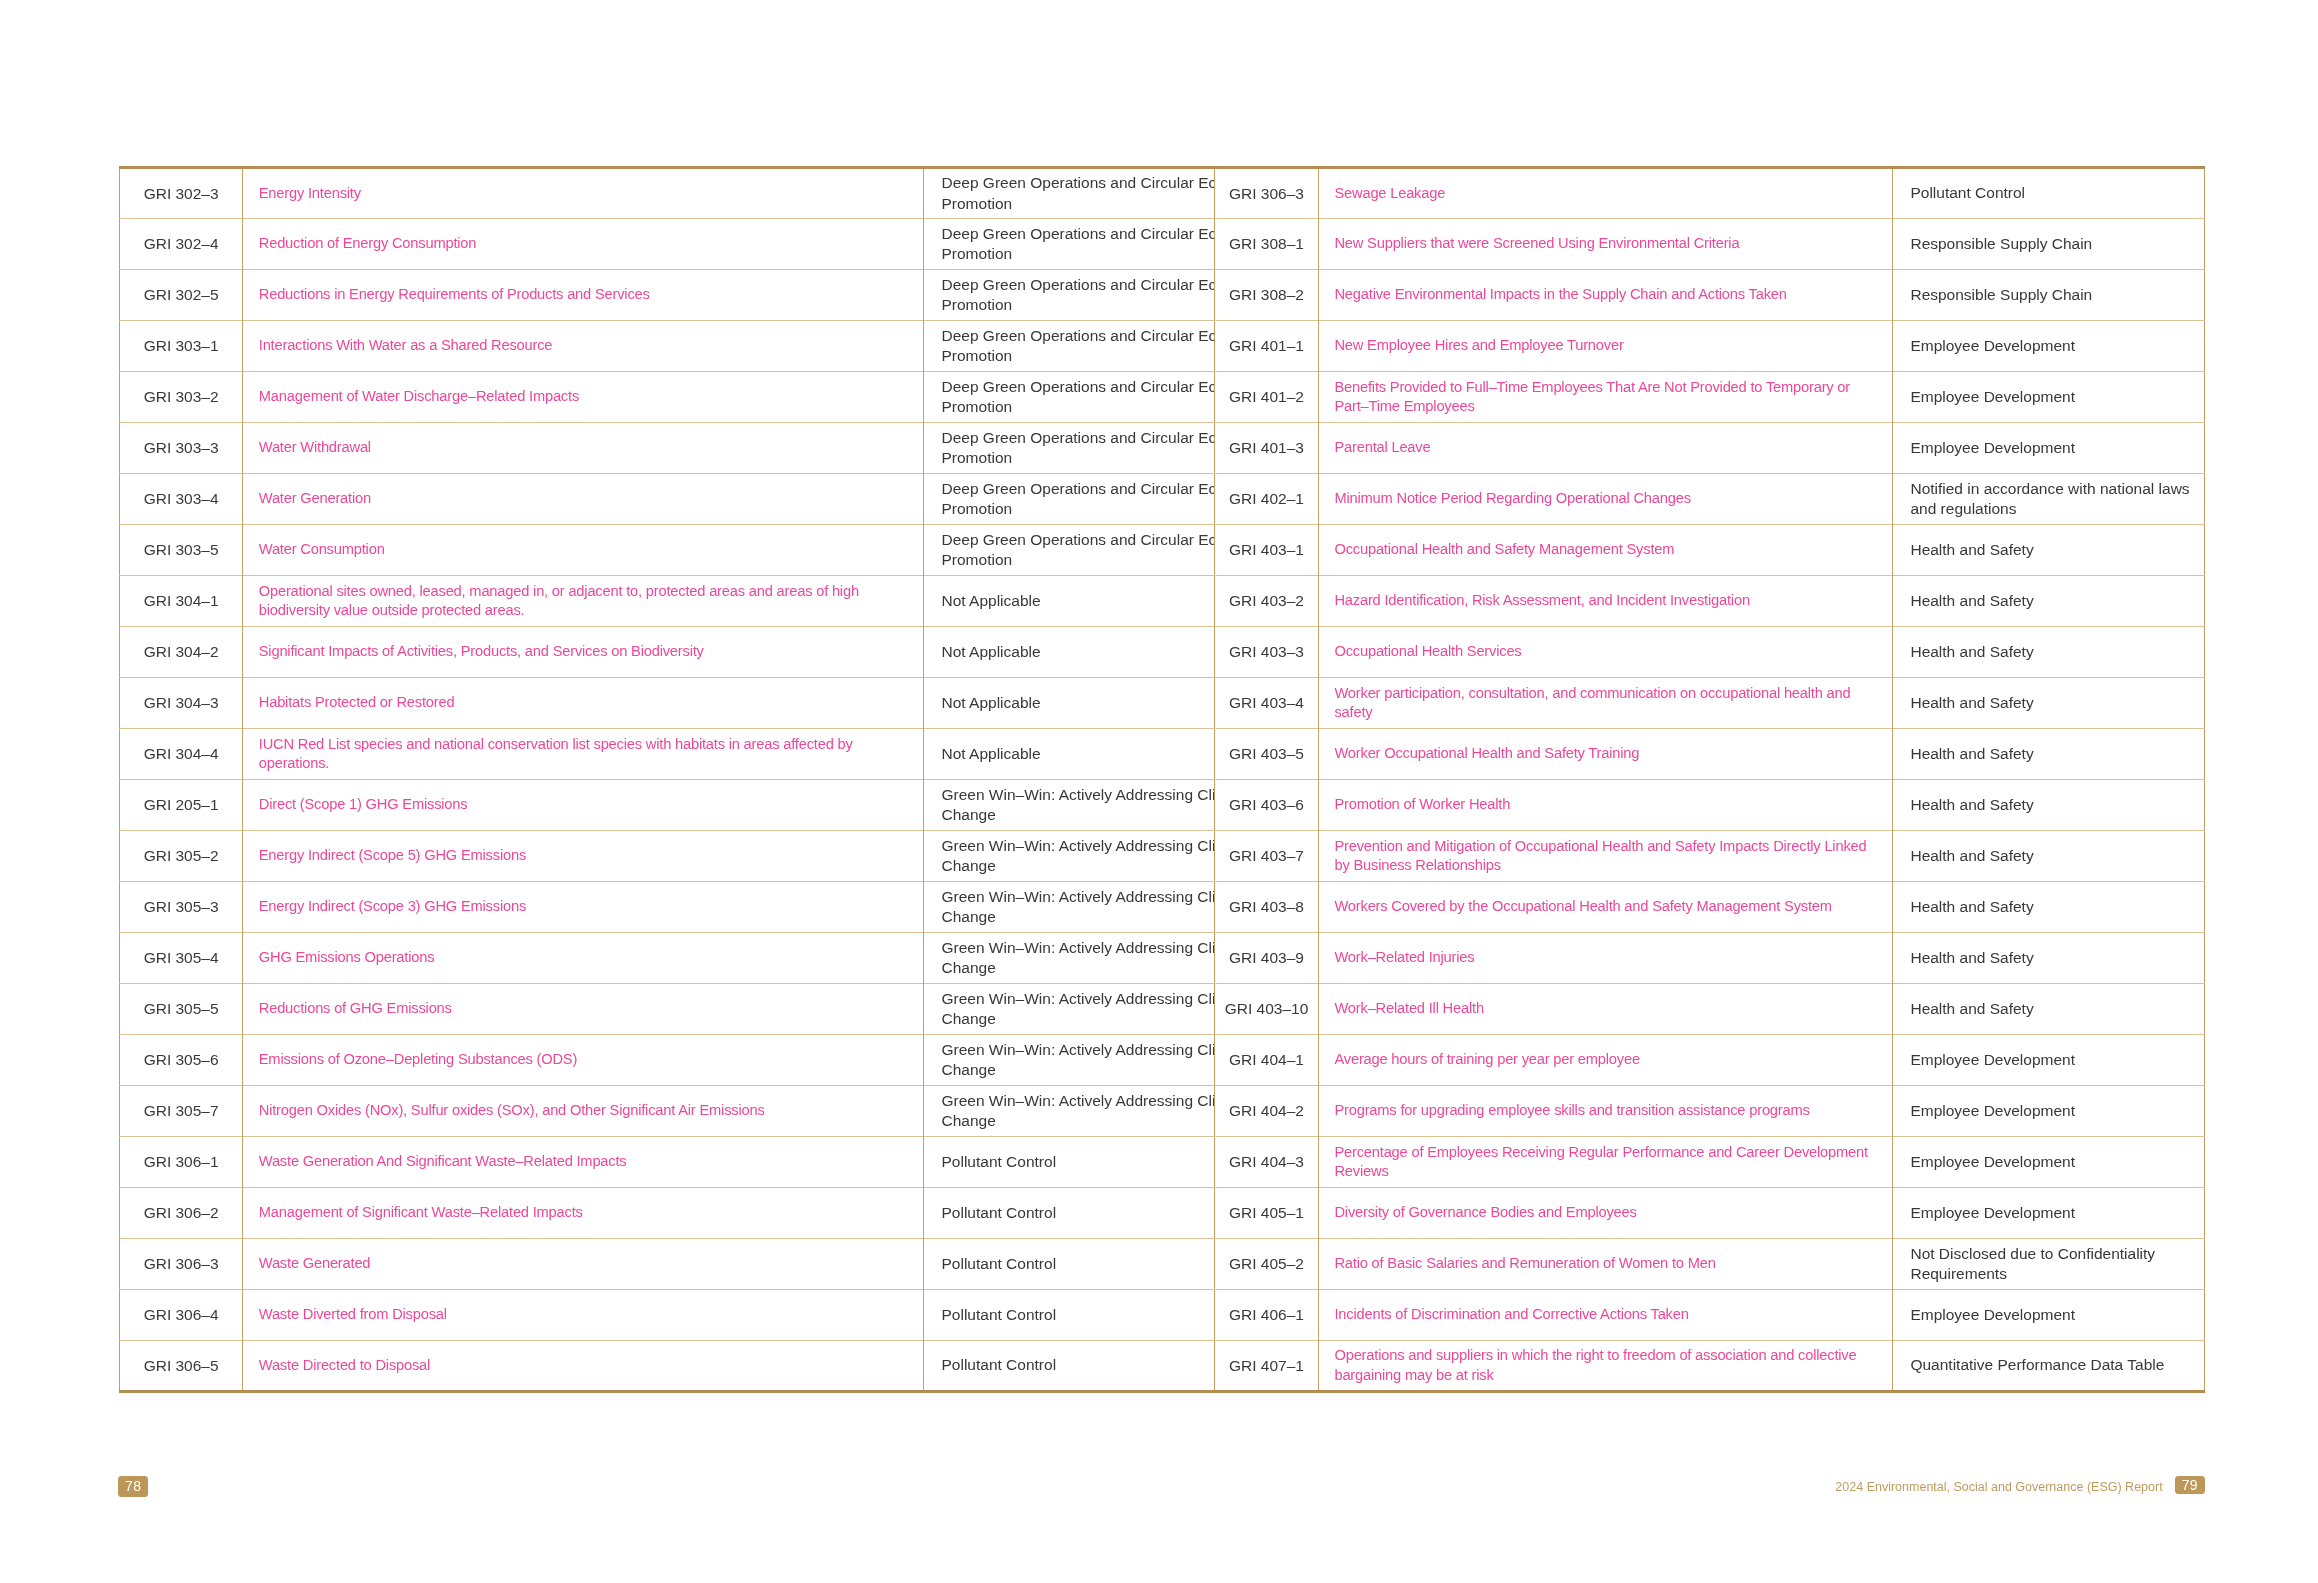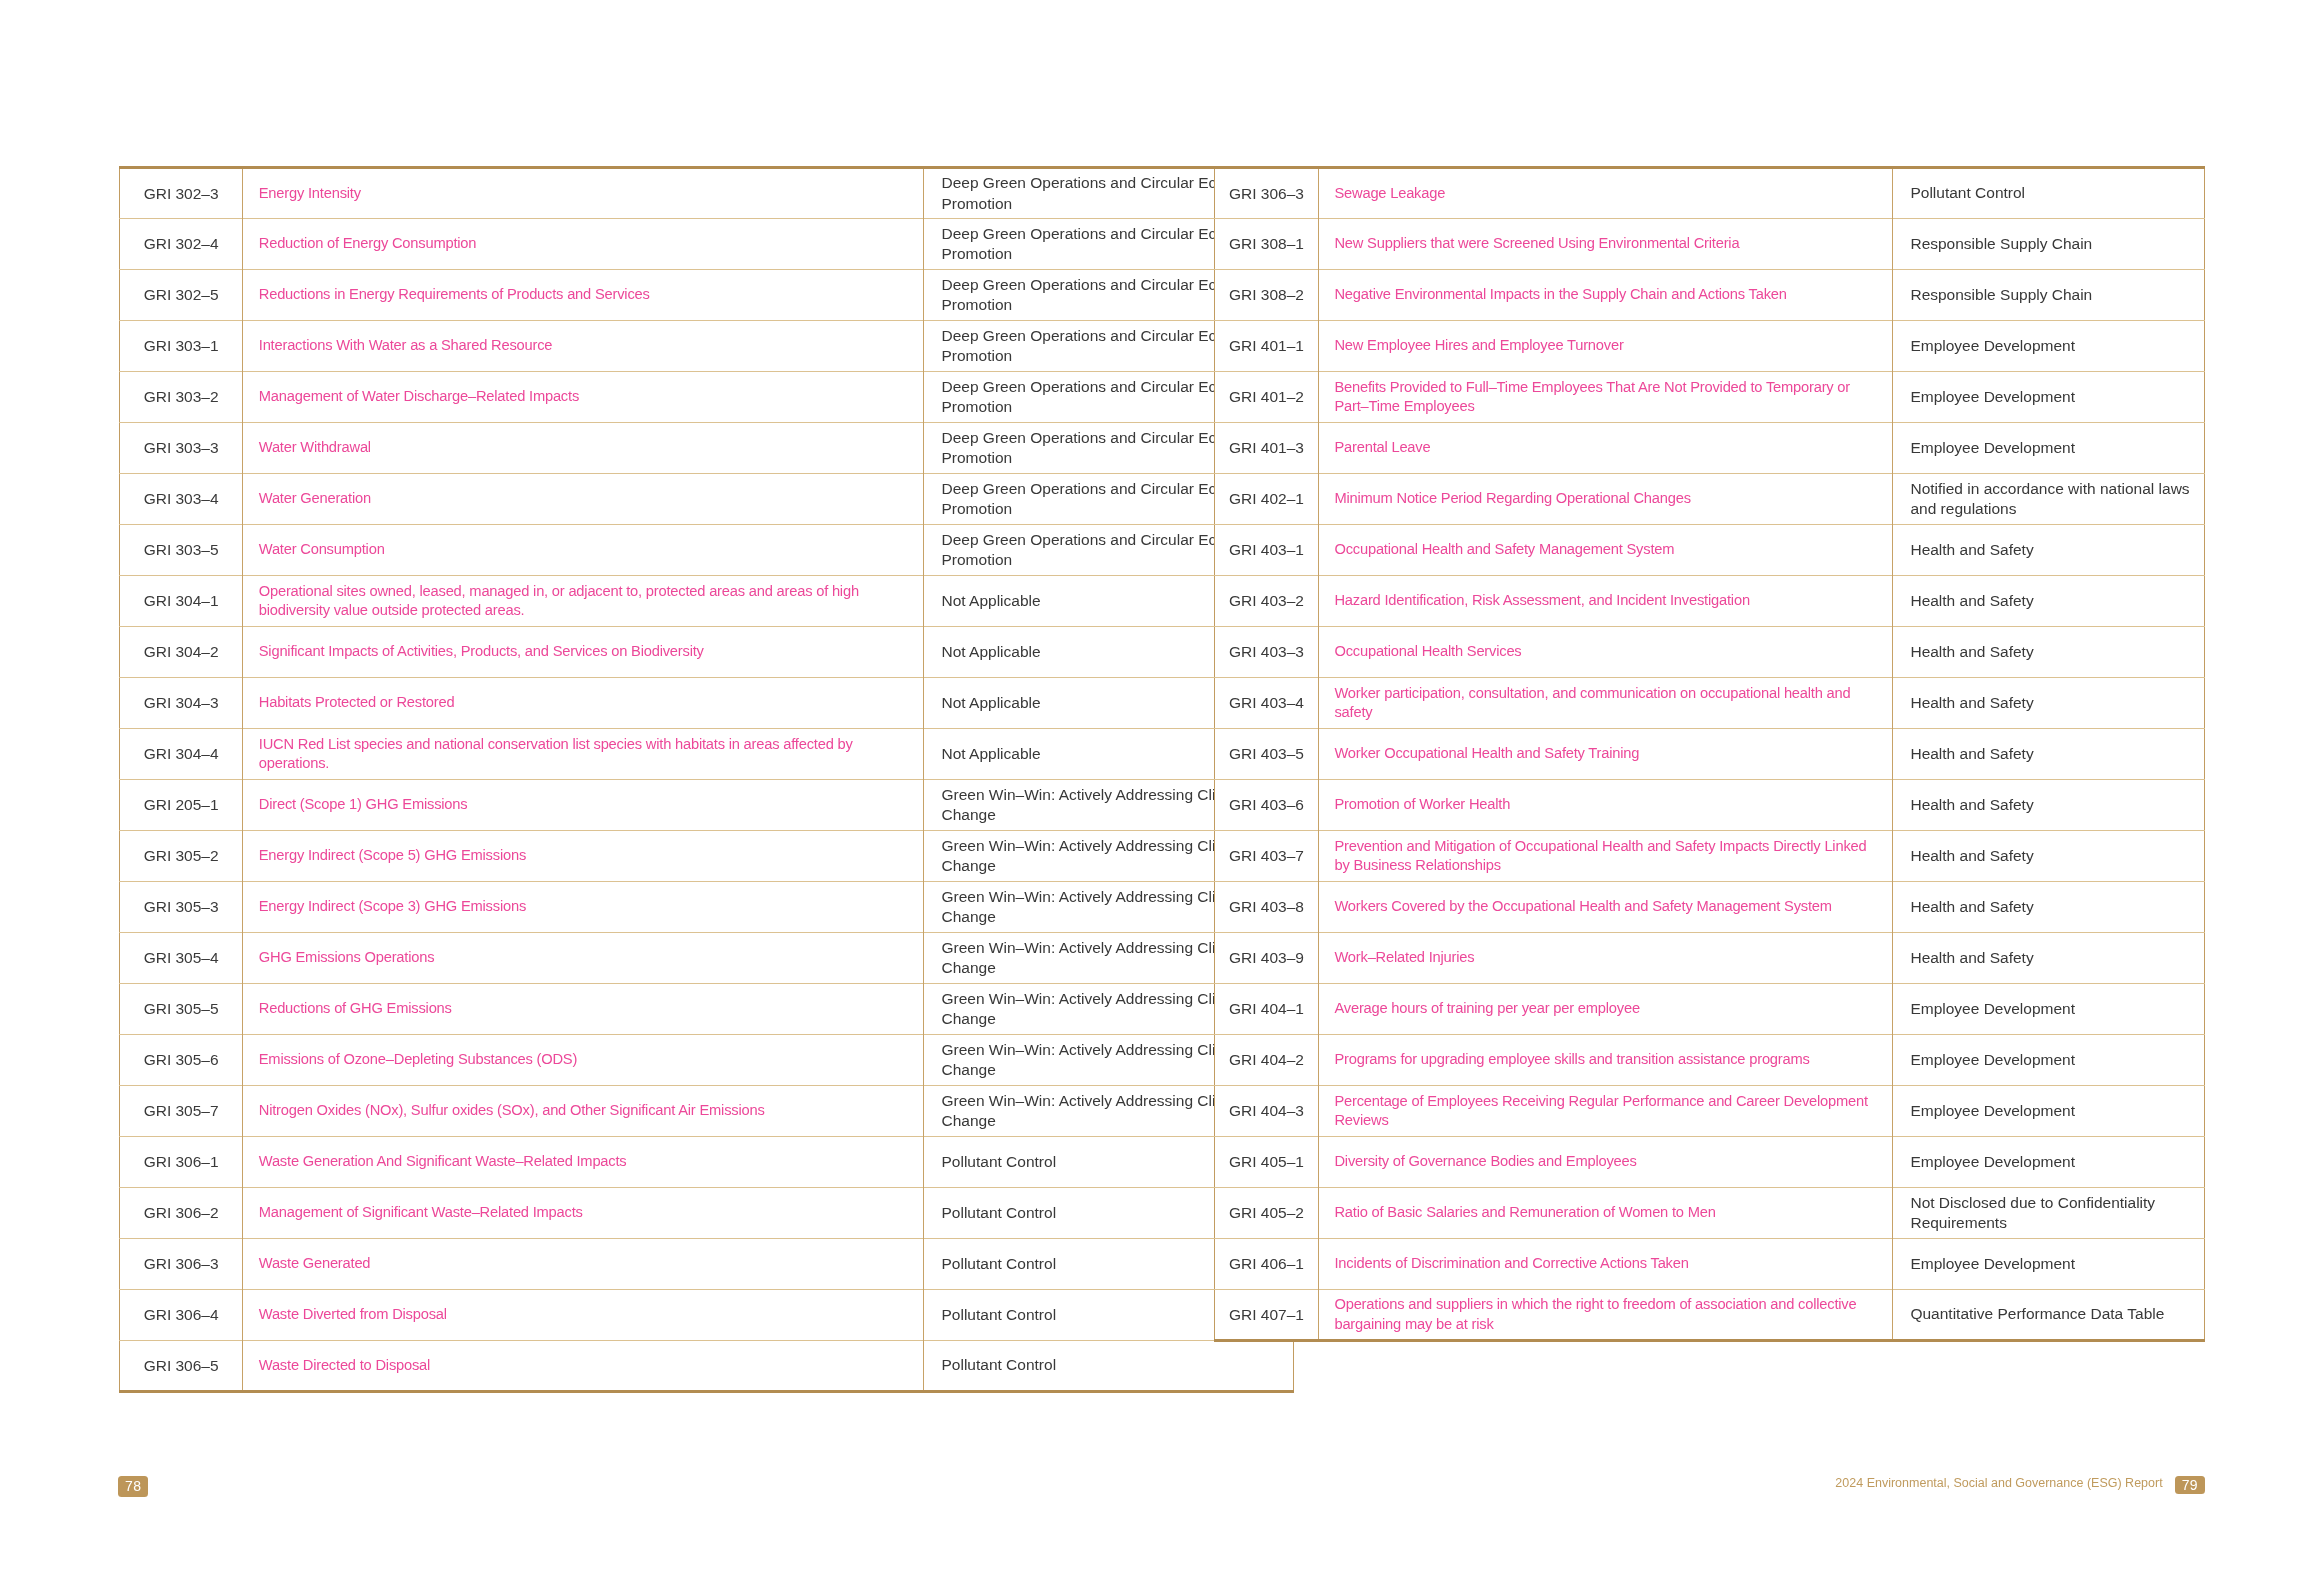--- a/index.html
+++ b/index.html
@@ -71,21 +71,21 @@
     left:118px;
     top:1478px;
   }
   #footer-right{
     position:absolute;
     left:1214px;
     top:1476px;
     width:991px;
     display:flex;
     justify-content:flex-end;
-    align-items:flex-start;
+    align-items:flex-end;
     gap:12px;
   }
   .report-title{
     color:#c09b5e;
     font-size:12.5px;
     white-space:nowrap;
   }
 </style>
 </head>
 <body>
@@ -303,20 +303,25 @@
           <td class="code">GRI 403–8</td>
           <td class="title">Workers Covered by the Occupational Health and Safety Management System</td>
           <td class="section">Health and Safety</td>
         </tr>
         <tr>
           <td class="code">GRI 403–9</td>
           <td class="title">Work–Related Injuries</td>
           <td class="section">Health and Safety</td>
         </tr>
         <tr>
+          <td class="code">GRI 403–10</td>
+          <td class="title">Work–Related Ill Health</td>
+          <td class="section">Health and Safety</td>
+        </tr>
+        <tr>
           <td class="code">GRI 404–1</td>
           <td class="title">Average hours of training per year per employee</td>
           <td class="section">Employee Development</td>
         </tr>
         <tr>
           <td class="code">GRI 404–2</td>
           <td class="title">Programs for upgrading employee skills and transition assistance programs</td>
           <td class="section">Employee Development</td>
         </tr>
         <tr>

